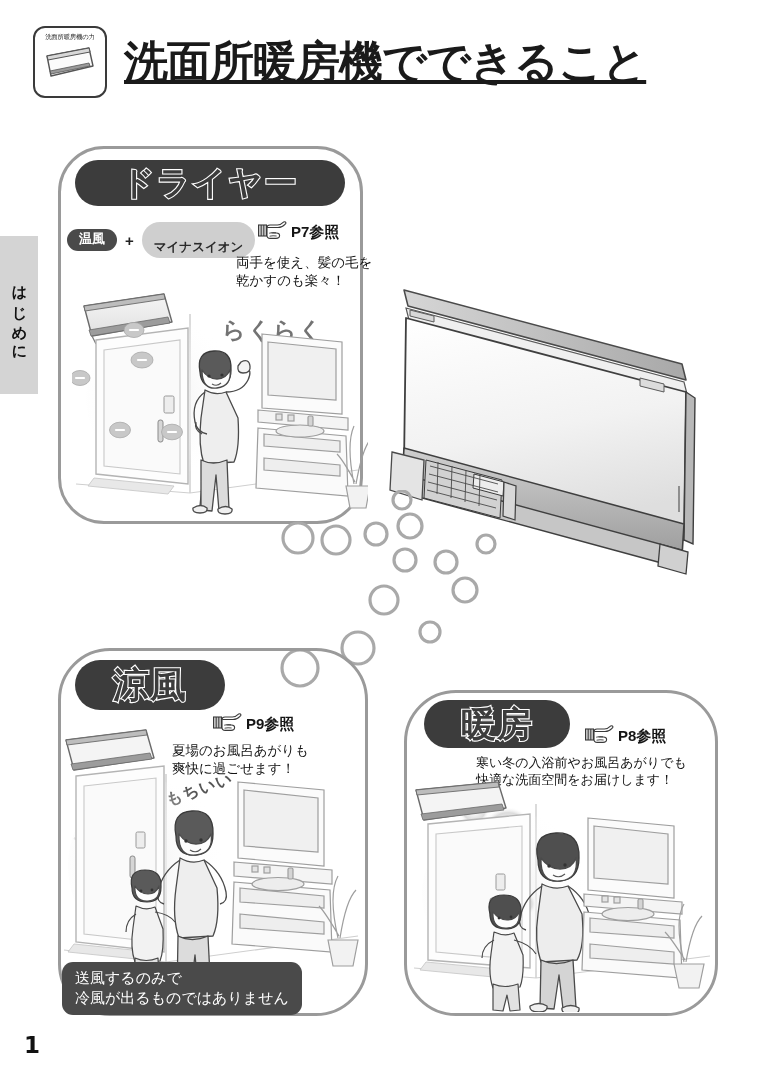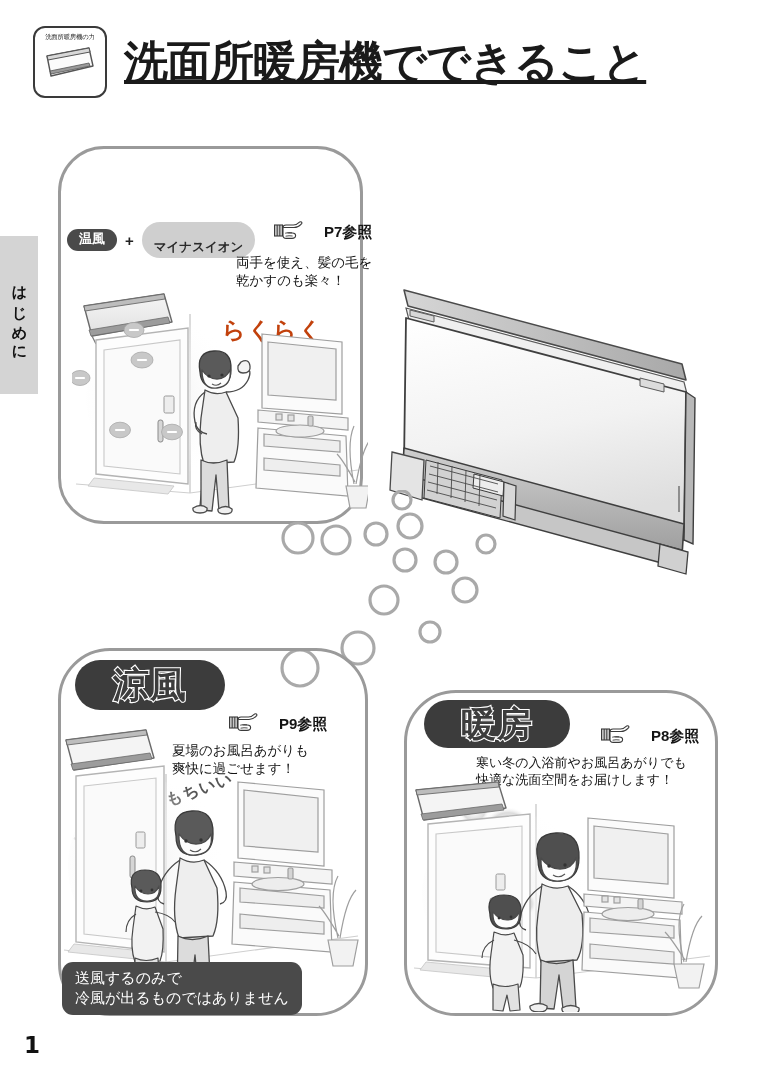--- a/index.html
+++ b/index.html
@@ -65,40 +65,40 @@
     background:#4a4a4a;color:#fff;border-radius:999px;
     font-size:13px;font-weight:700;padding:3px 12px 4px;line-height:1.15;
   }
   .tag-plus{font-size:15px;font-weight:700;color:#222;padding:0 1px;}
   .tag-light{
     background:#cfcfcf;color:#2a2a2a;border-radius:999px;
     font-size:12.5px;font-weight:700;padding:18px 12px 4px;line-height:1.15;letter-spacing:0px;
   }
 
   
-  .ref{position:absolute;display:flex;align-items:center;gap:20px;margin-left:16px;}
+  .ref{position:absolute;display:flex;align-items:center;gap:3px;}
   .ref-label{font-size:15px;font-weight:700;color:#141414;letter-spacing:0px;}
   #ref-dryer{left:258px;top:220px;}
   #ref-cool{left:213px;top:712px;}
   #ref-heat{left:585px;top:724px;}
 
   .desc{position:absolute;font-size:13.5px;line-height:1.34;color:#141414;white-space:pre-line;font-weight:400;}
   #desc-dryer{left:236px;top:254px;}
   #desc-cool{left:172px;top:742px;}
   #desc-heat{left:476px;top:754px;font-size:13px;}
 
   
   .note{
     position:absolute;left:62px;top:962px;background:#4a4a4a;color:#fff;
     border-radius:11px;padding:6px 13px 7px;font-size:15px;line-height:1.32;
     white-space:pre-line;font-weight:500;
   }
 
   
-  .onom{position:absolute;color:#c2410c;font-weight:700;}
+  .onom{position:absolute;color:#737373;font-weight:700;}
   #onom-raku{left:222px;top:315px;font-size:23px;letter-spacing:2px;}
   #onom-kimo{left:148px;top:782px;font-size:16px;transform:rotate(-19deg);letter-spacing:1px;color:#555;}
 
   
   .page-no{position:absolute;left:24px;top:1032px;font-size:23px;font-weight:700;color:#111;
            font-family:"DejaVu Sans","Liberation Sans",sans-serif;}
 
   
   .illus{position:absolute;}
   #illus-dryer{left:72px;top:288px;width:296px;height:232px;}
@@ -125,20 +125,23 @@
           <polygon points="4,10 46,2 47,6 5,14" fill="#d8d8d8" stroke="#555" stroke-width="1"></polygon>
           <polygon points="7,25 46,17 47,20 8,28" fill="#9a9a9a" stroke="#555" stroke-width="0.8"></polygon>
         </svg>
       </div>
     </div>
     <div class="hdr-title">洗面所暖房機でできること</div>
   </div>
 
   <div class="panel" id="panel-dryer"></div>
 
+  <div class="pill" id="pill-dryer">
+    <span>ドライヤー</span>
+  </div>
 
   <div class="tag-row">
     <div class="tag-dark">温風</div>
     <div class="tag-plus">+</div>
     <div class="tag-light">マイナスイオン</div>
   </div>
 
   <div class="ref" id="ref-dryer">
     <span>
       <svg width="30" height="20" viewBox="0 0 30 20">

